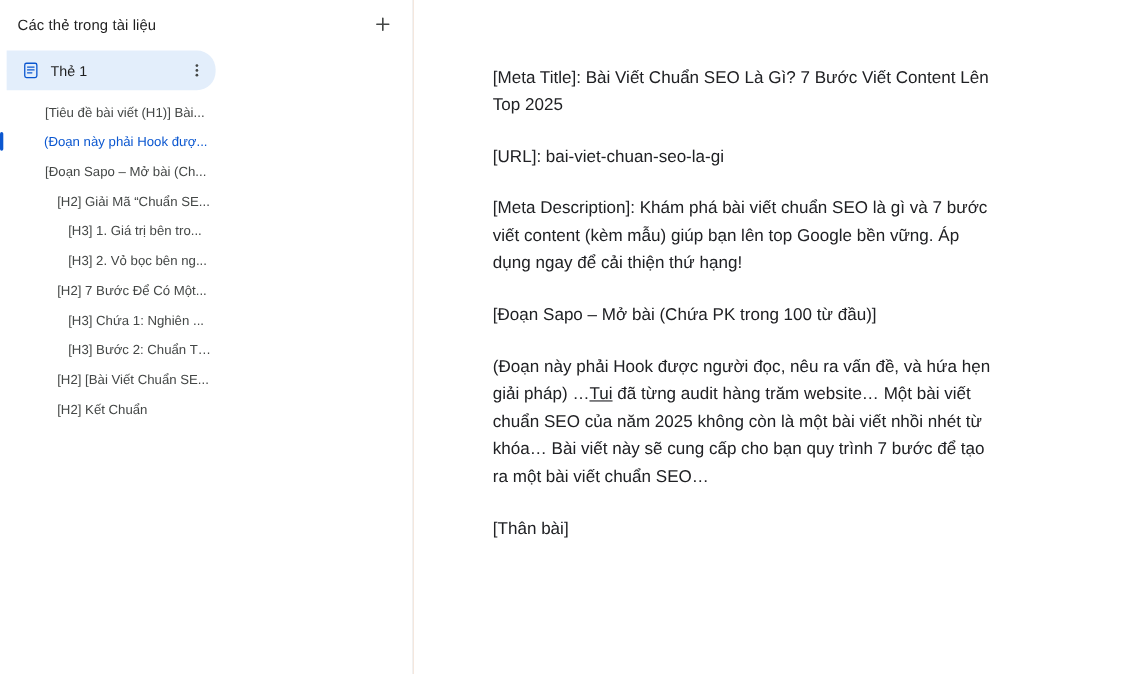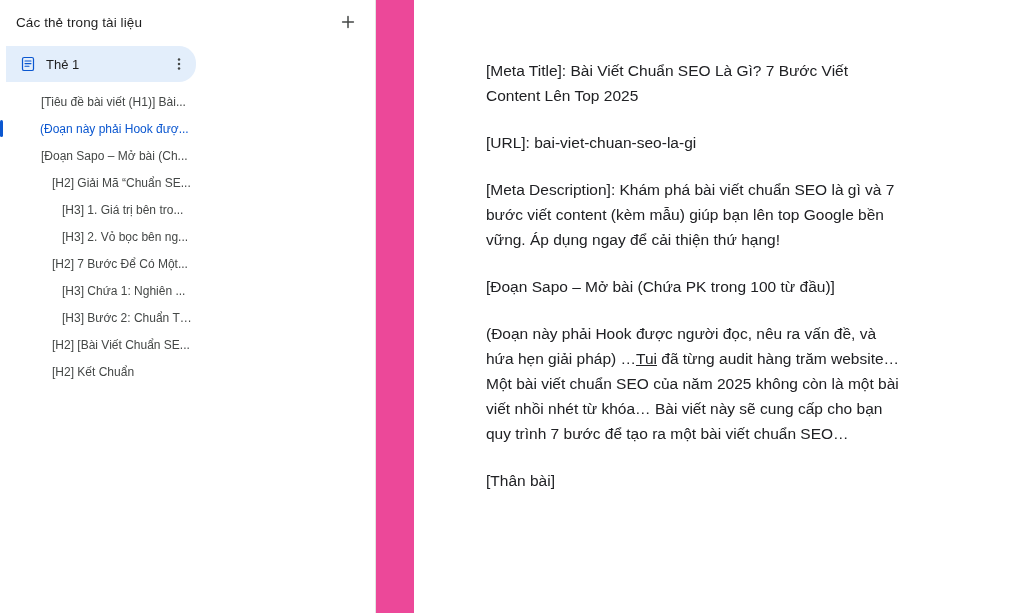--- a/index.html
+++ b/index.html
@@ -7,22 +7,21 @@
     margin: 0; padding: 0;
     width: 1024px; height: 613px;
     overflow: hidden;
     background: #ffffff;
     font-family: "Liberation Sans", sans-serif;
   }
   #app {
     position: relative;
     width: 1024px; height: 613px;
     display: flex;
-    background: #ec4899;
-    gap: 38px;
+    background: #f97316;
   }
 
   
   .sidebar {
     width: 376px;
     height: 613px;
     background: #ffffff;
     border-right: 1px solid #e3e3e3;
     position: relative;
     flex: 0 0 376px;

